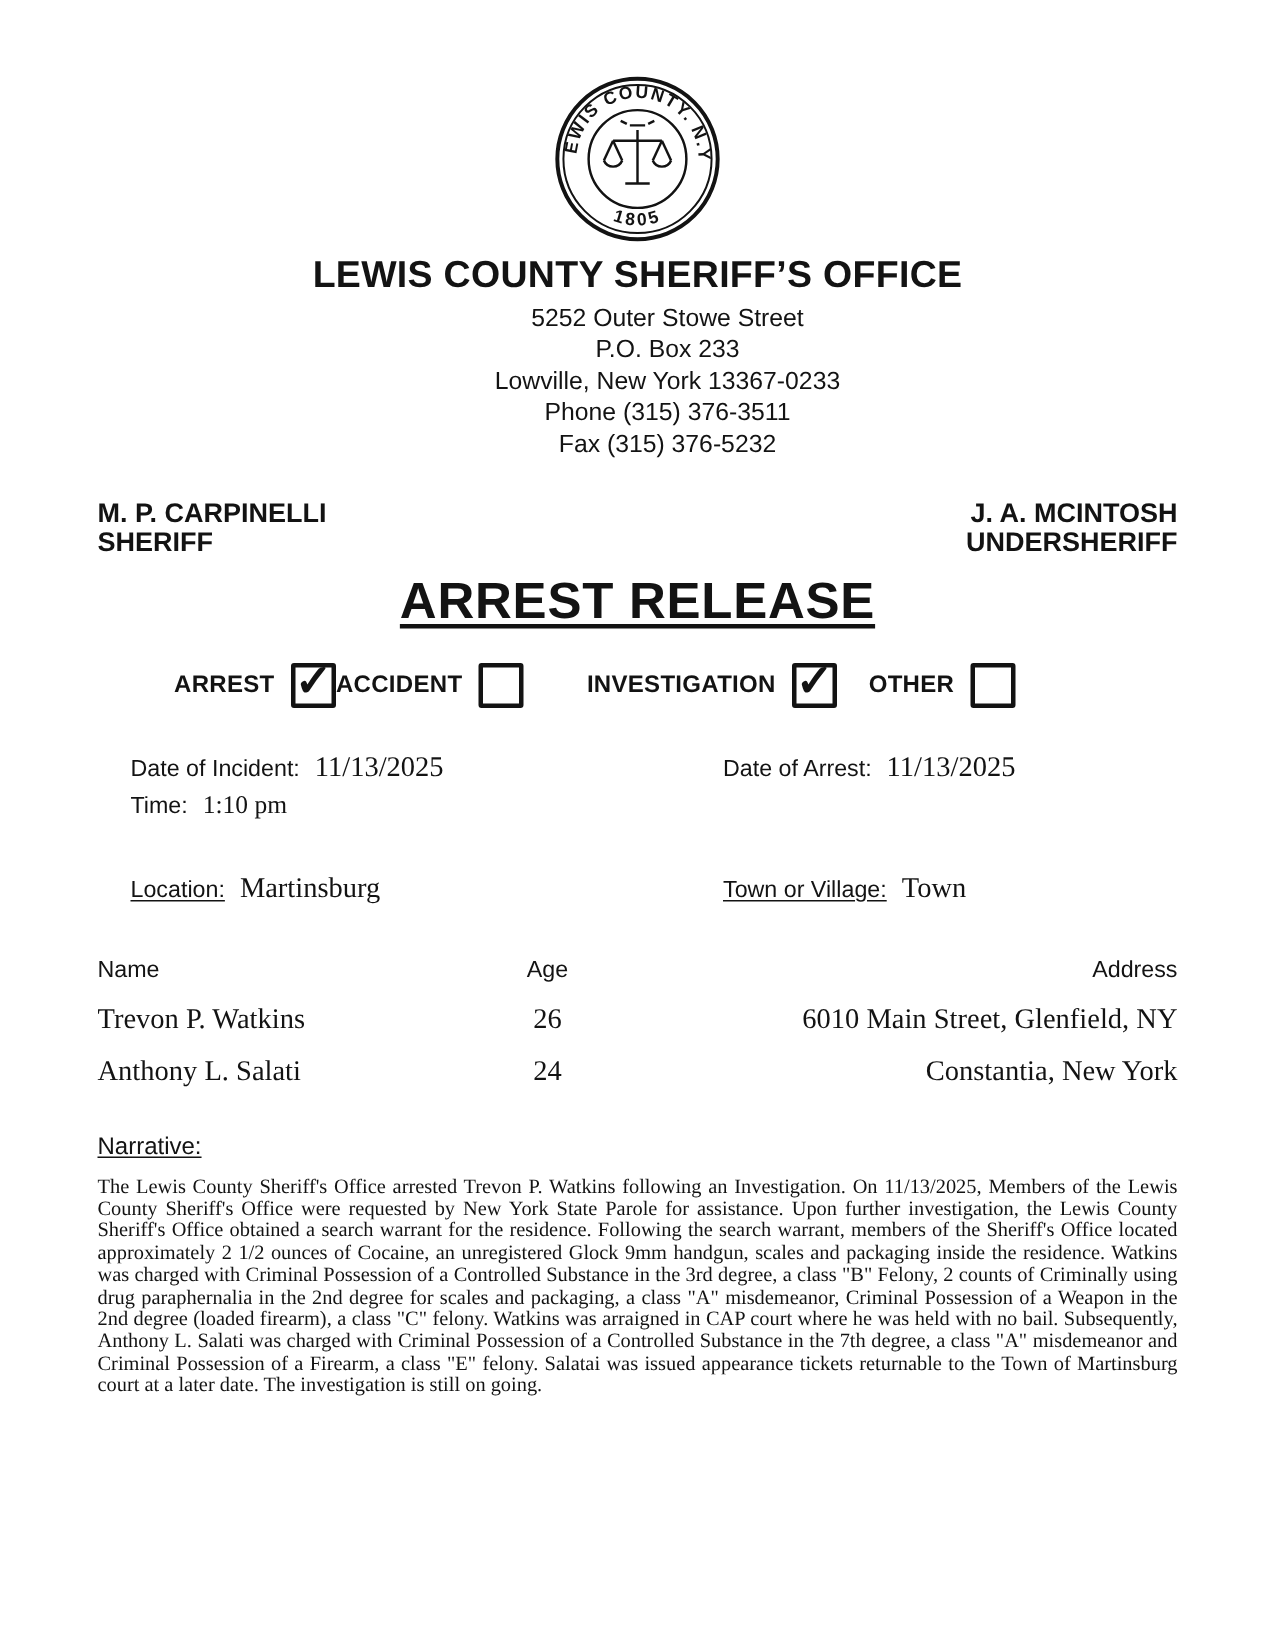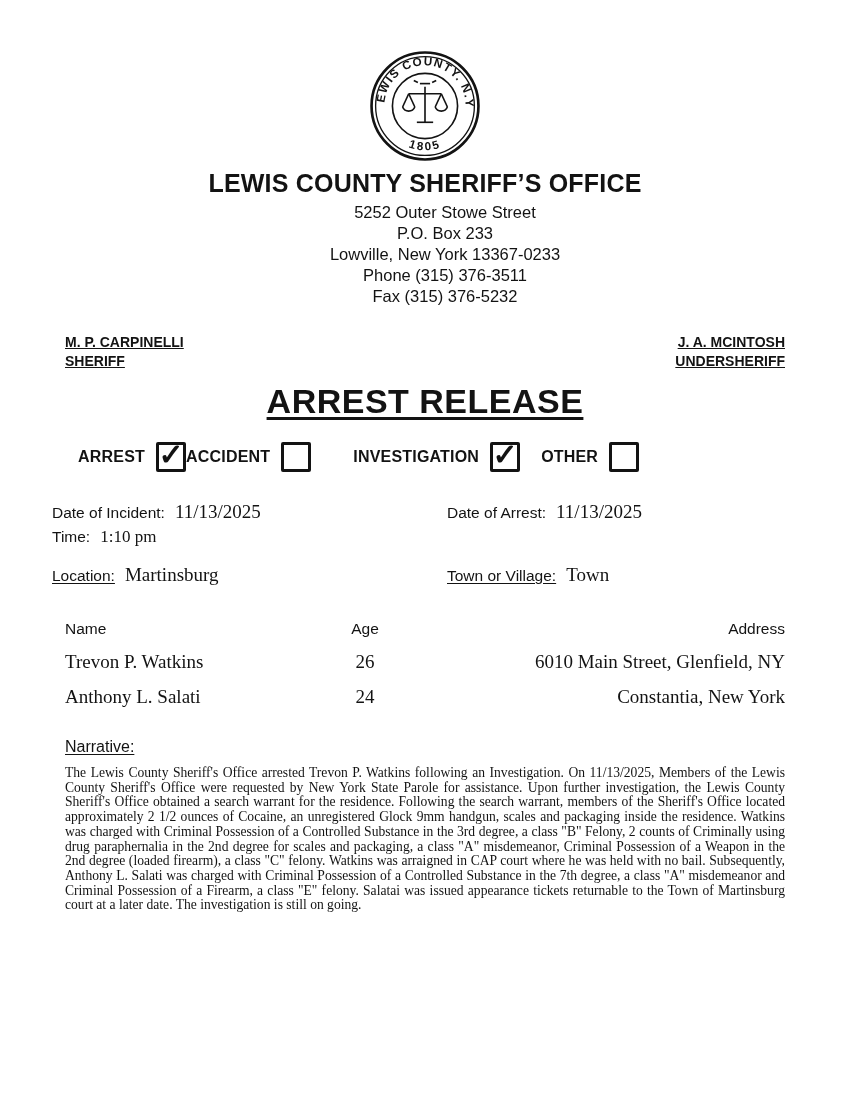--- a/index.html
+++ b/index.html
@@ -26,41 +26,41 @@
   .address-block { text-align: center; margin-top: 4px; }
   .address-line { font-size: 16.5px; line-height: 21px; padding-left: 40px; }
 
   
   .officials {
     display: flex;
     justify-content: space-between;
     margin-top: 26px;
     padding: 0 65px 0 65px;
   }
-  .official { font-size: 14px; font-weight: bold; line-height: 19px; text-decoration: underline; }
+  .official { font-size: 18px; font-weight: bold; line-height: 19px; }
   .official.right { text-align: right; }
 
   
   .doc-title {
     text-align: center;
     font-size: 34px;
     font-weight: bold;
     letter-spacing: 0.5px;
     text-decoration: underline;
     text-decoration-thickness: 3px;
     text-underline-offset: 4px;
     margin-top: 11px;
   }
 
   
   .checkbox-row {
     display: flex;
     align-items: center;
     margin-top: 21px;
-    padding-left: 78px;
+    padding-left: 116px;
   }
   .cat-item { display: flex; align-items: center; }
   .cat-label { font-size: 16px; font-weight: bold; letter-spacing: 0.2px; }
   .checkbox {
     width: 30px; height: 30px;
     border: 3px solid #131313;
     border-radius: 2px;
     margin-left: 11px;
     display: flex; align-items: center; justify-content: center;
     font-size: 30px; font-weight: bold;
@@ -69,24 +69,24 @@
   }
   .checkbox span { transform: translateY(-2px); }
   .gap-a { }
   .gap-b { margin-left: 42px; }
   .gap-c { margin-left: 21px; }
 
   
   .field-grid {
     display: grid;
     grid-template-columns: 395px 1fr;
-    padding: 0 52px;
+    padding: 0 87px;
   }
   .dates-grid { margin-top: 29px; }
-  .location-grid { margin-top: 16px; }
+  .location-grid { margin-top: 33px; }
   .field-label { font-size: 15.5px; }
   .field-label.underlined { text-decoration: underline; text-underline-offset: 2px; }
   .typed {
     font-family: "Liberation Serif", "DejaVu Serif", serif;
     font-size: 19px;
   }
   .typed.small { font-size: 17px; }
   .field-line { display: flex; align-items: baseline; gap: 10px; line-height: 22px; }
   .time-line { margin-top: 2px; }
 

